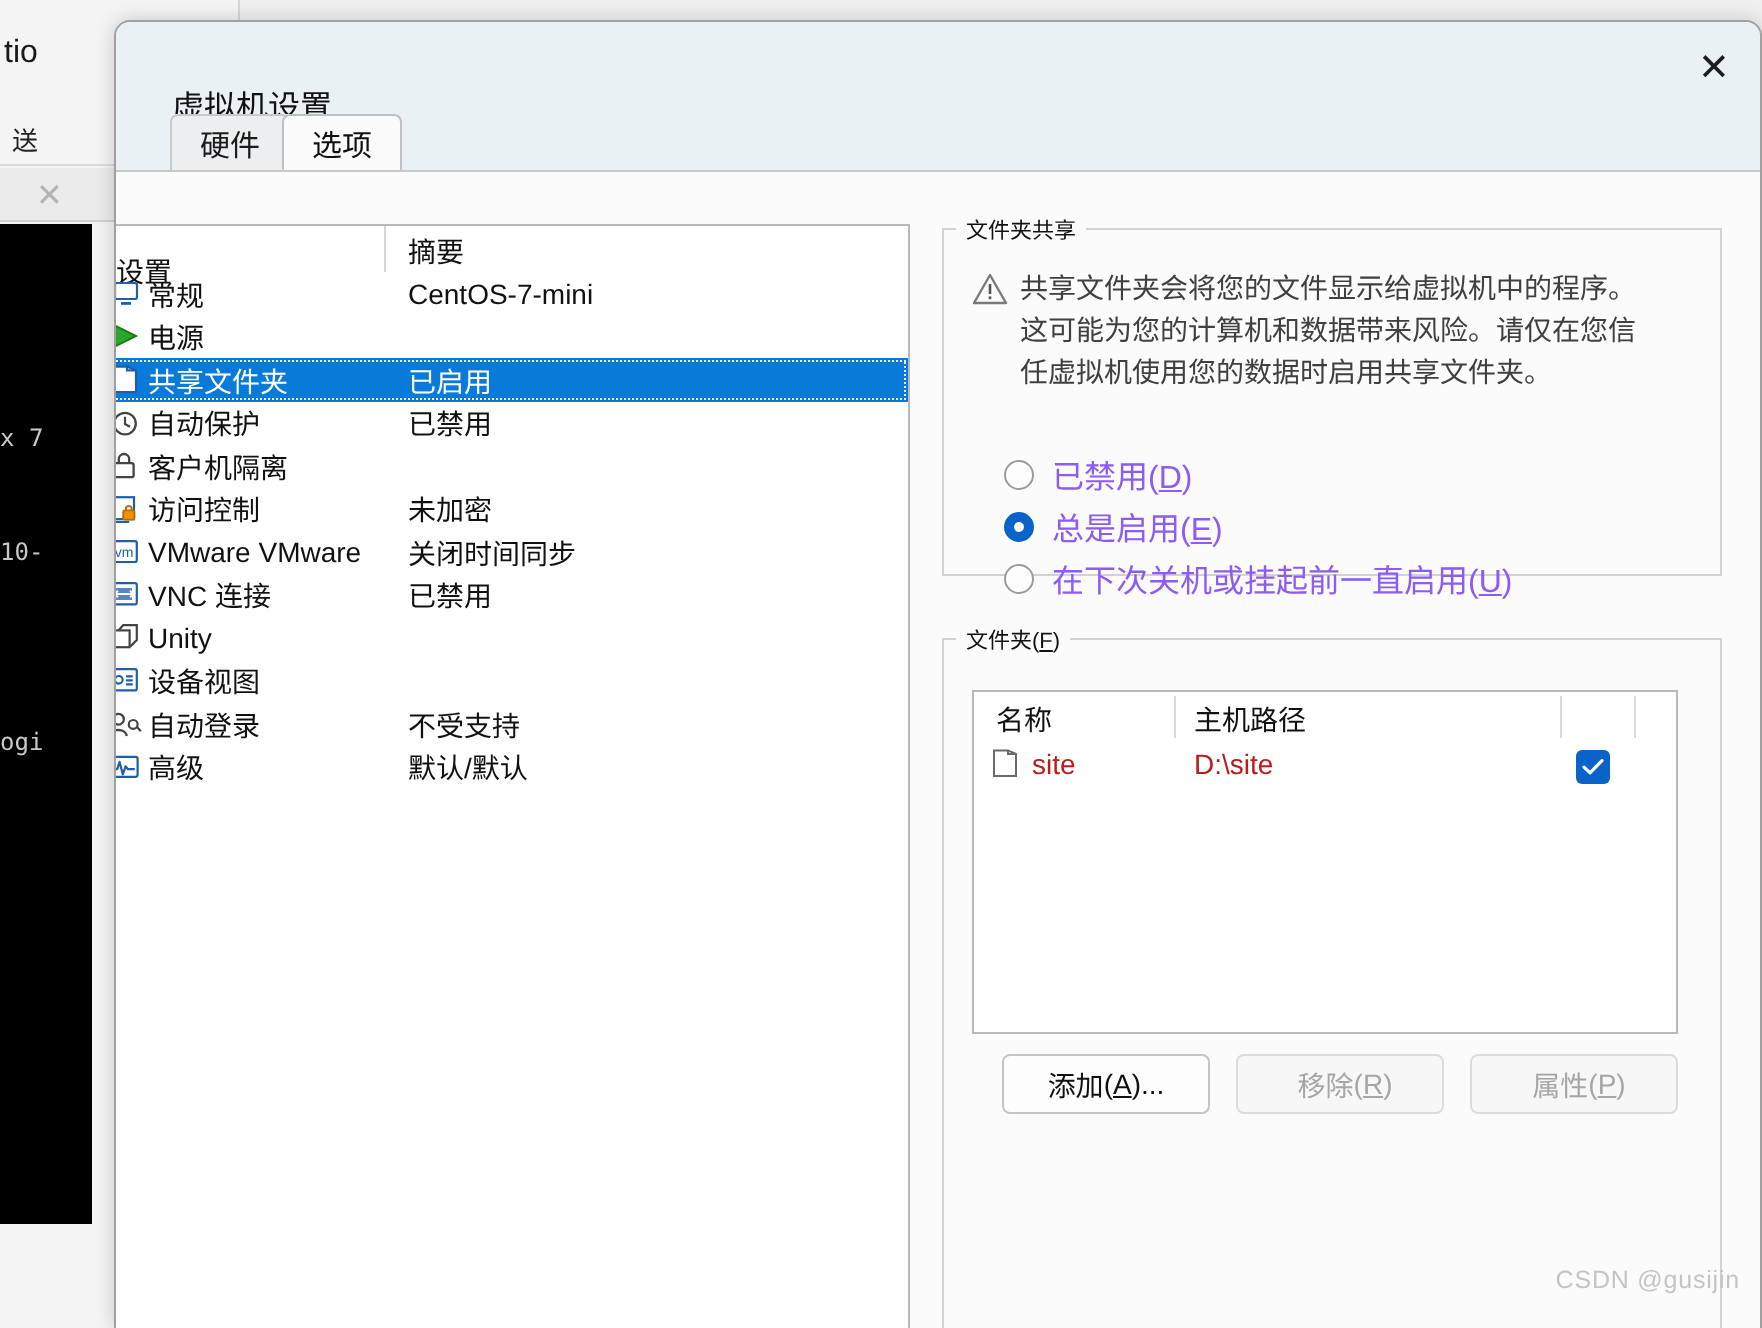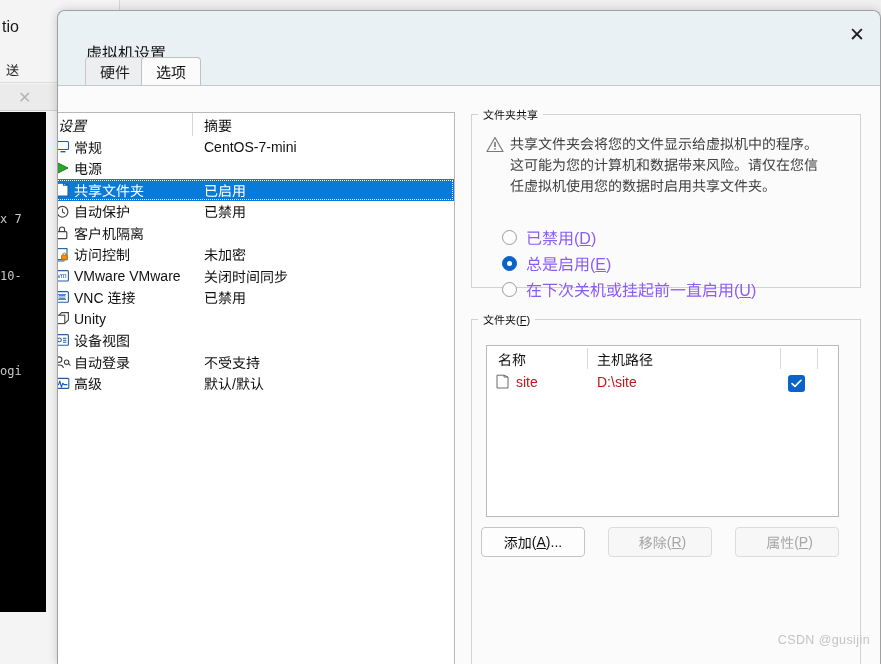--- a/index.html
+++ b/index.html
@@ -96,21 +96,21 @@
   .settings-list {
     position: absolute; left: -13px; top: 26px;
     width: 410px; height: 560px;
     background: #ffffff; border: 1px solid #b9b9b9;
     overflow: hidden;
   }
   .sl-header {
     height: 23px; position: relative; background: #ffffff;
     font-size: 14px; color: #111;
   }
-  .sl-header .h-name { position: absolute; left: 12px; top: 2px; font-style: italic; }
+  .sl-header .h-name { position: absolute; left: 12px; top: 12px; }
   .sl-header .h-sum  { position: absolute; left: 158px; top: 2px; }
   .sl-header .h-div  {
     position: absolute; left: 146px; top: 0; width: 1px; height: 23px;
     background: #d6d6d6;
   }
   .sl-row {
     position: relative; height: 21.5px; display: flex; align-items: center;
     font-size: 14px; color: #111; cursor: default;
   }
   .sl-row.selected { background: #0a7ad8; color: #ffffff; outline: 1px dotted #ffffff; outline-offset: -2px; }
@@ -177,21 +177,21 @@
   .ft-row .f-path { position: absolute; left: 110px; top: 3px; }
   .ft-check {
     position: absolute; left: 301px; top: 4px;
     width: 17px; height: 17px; border-radius: 3px;
     background: #0a63c9; display: flex; align-items: center; justify-content: center;
     cursor: pointer;
   }
 
   .folder-buttons {
     position: absolute; left: 14px; top: 200px; width: 353px;
-    display: flex; justify-content: flex-end; gap: 23px;
+    display: flex; justify-content: flex-end; gap: 13px;
   }
   .btn {
     min-width: 104px; height: 30px; font-size: 14px;
     border: 1px solid #c5c5c5; border-radius: 4px;
     background: #fdfdfd; color: #111; cursor: pointer;
     display: flex; align-items: center; justify-content: center;
     white-space: nowrap; font-family: inherit;
   }
   .btn.disabled { color: #a6a6a6; background: #f7f7f7; border-color: #dcdcdc; cursor: default; padding-left: 11px; }
   .btn.disabled .acc { color: #a6a6a6; }

